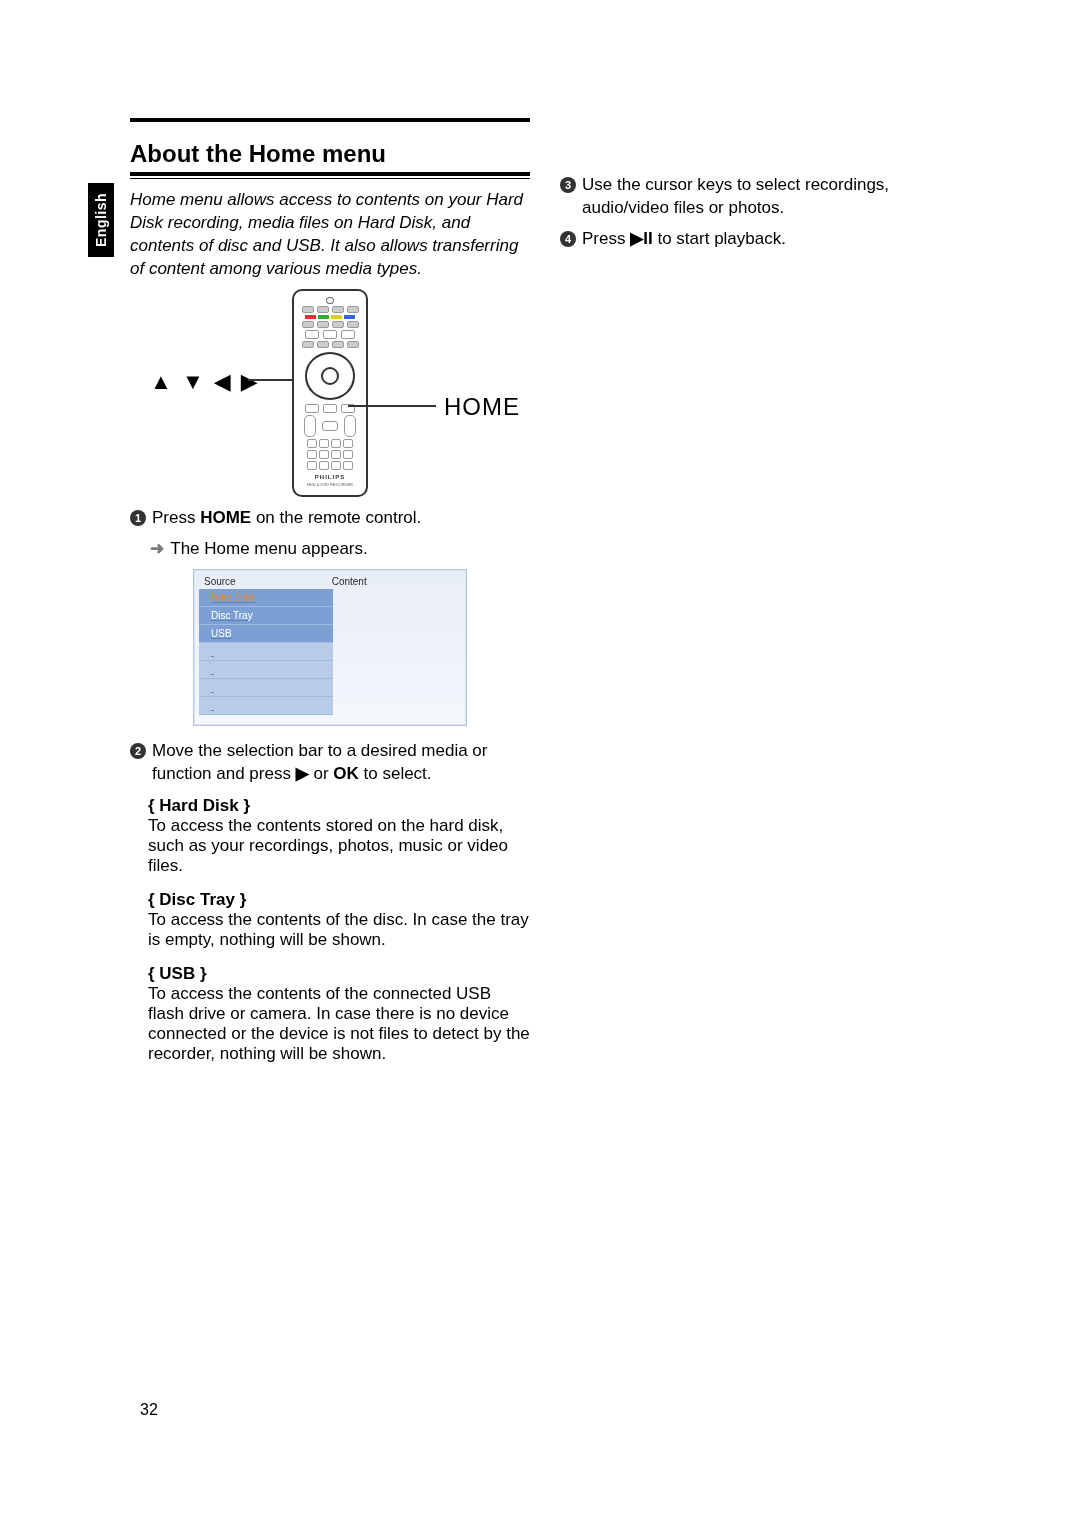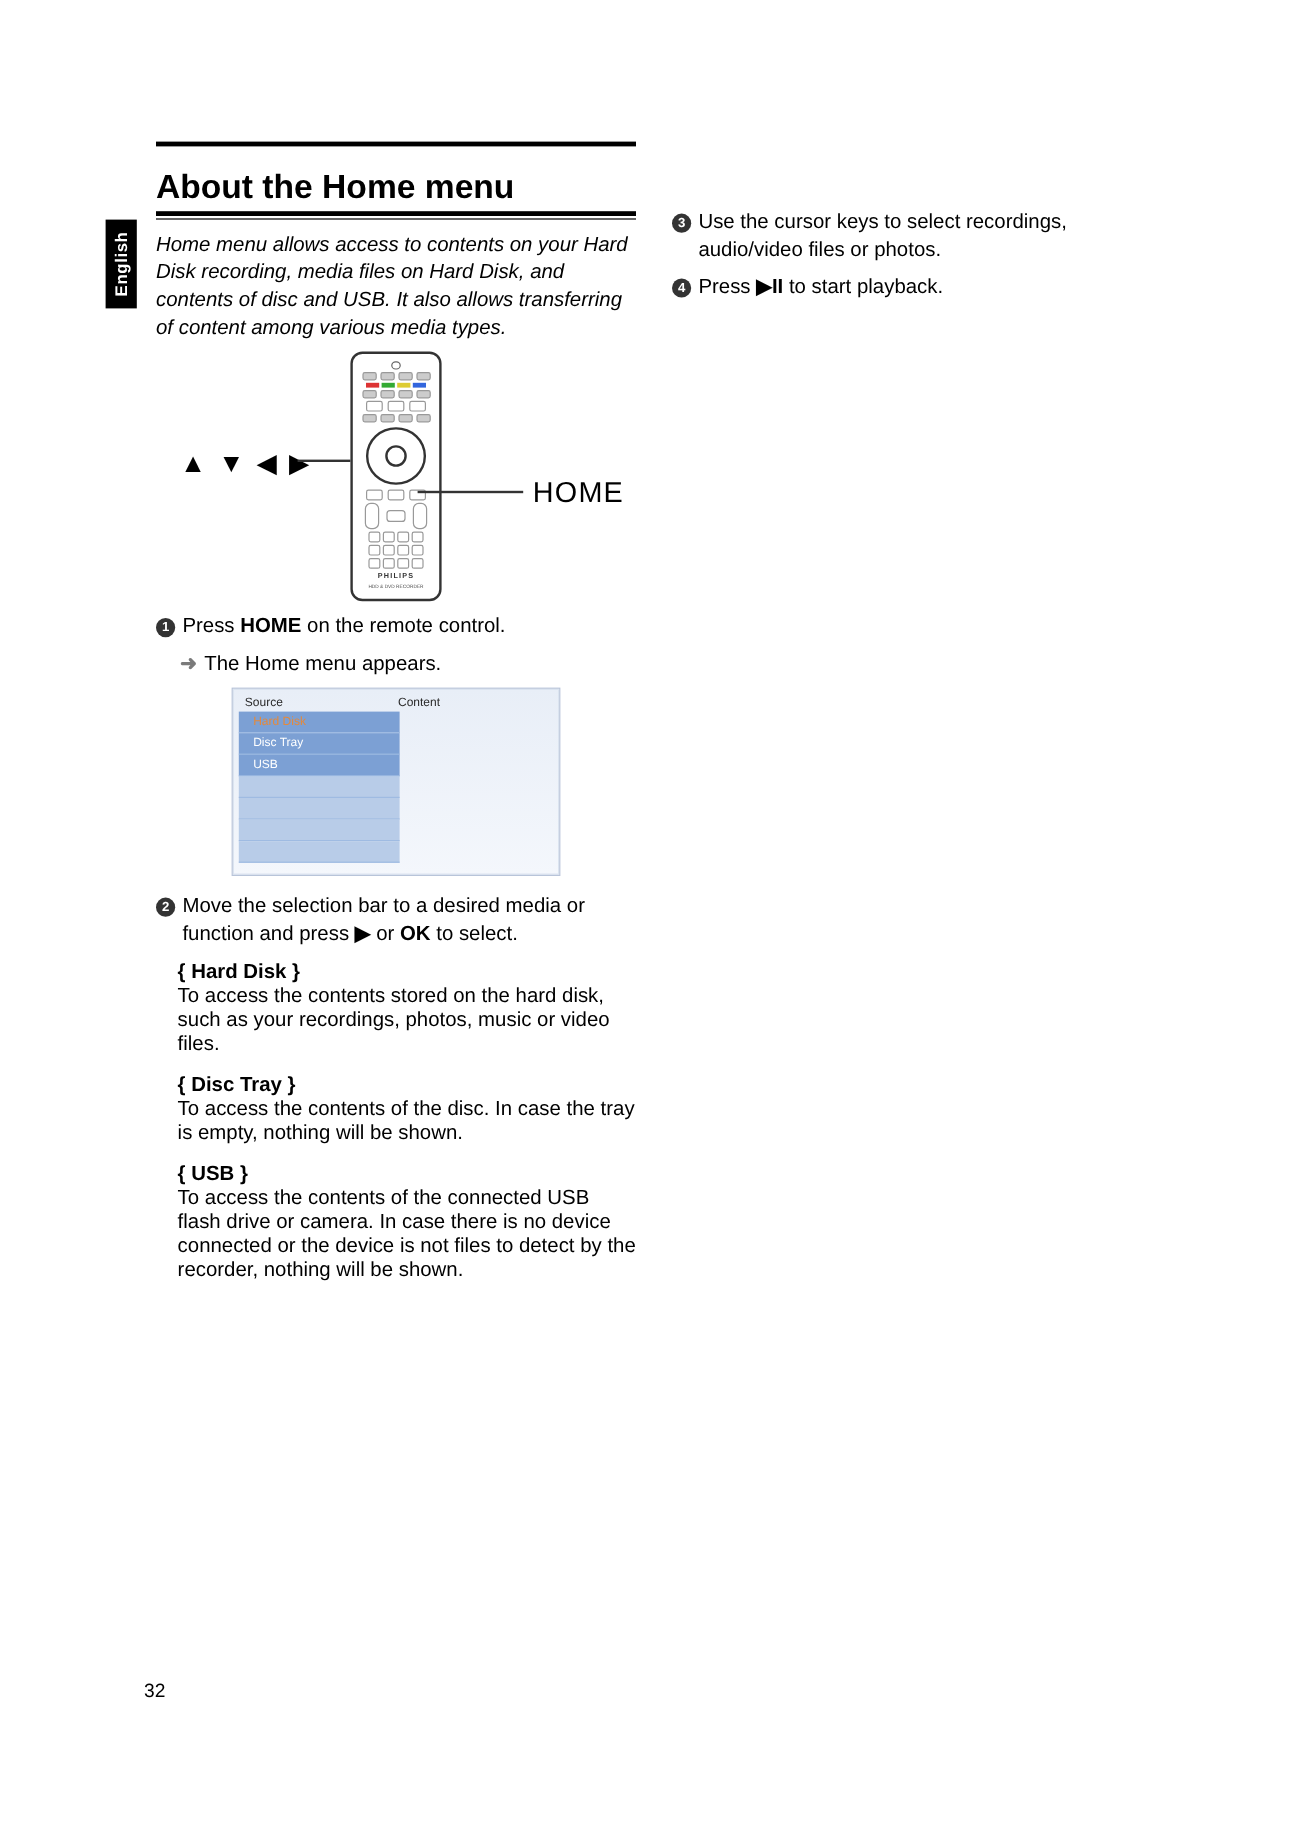--- a/index.html
+++ b/index.html
@@ -52,21 +52,21 @@
     font-weight: bold;
     margin: 0 0 10px 0;
     letter-spacing: -0.5px;
   }
   .rule-thick {
     border: 0;
     border-top: 4px solid #000;
     margin: 0 0 18px 0;
   }
   h2 {
-    font-size: 28px;
+    font-size: 24px;
     font-weight: bold;
     margin: 0;
     padding-bottom: 4px;
     border-bottom: 4px solid #000;
     display: block;
   }
   .h2-under {
     border-top: 1px solid #000;
     margin: 2px 0 10px 0;
   }
@@ -164,29 +164,29 @@
     color: #5f84b8;
     box-shadow: 0 0 0 1px #dbe4f0 inset;
   }
   .menu-shot .hdr { display:flex; padding: 6px 10px 2px; gap:96px; color:#2a2a2a; font-weight:normal;}
   .menu-shot .cols { display:flex; padding: 0 0 10px 0; }
   .menu-shot .c { flex:0 0 50%; }
   .menu-shot .row { padding: 2px 8px 2px 18px; border-bottom: 1px solid #d4def0; margin-right:10px; height:13px; line-height:13px; }
   .menu-shot .c:first-child .row.sel { color:#e4893b; }
   .menu-shot .c:last-child .row { background:#7ca0d4; color:#fff; border-bottom:1px solid #9fbbe2; margin-right:10px; margin-left:-8px; padding-left:12px;}
   .menu-shot .c:last-child .row.empty { background:#b8cce8; }
-  .menu-shot .c:first-child { padding-left:13px; }
+  .menu-shot .c:first-child { padding-left:13px;text-decoration:underline; }
   .menu-shot .c .row.empty { color: transparent; }
 
   .opt-block { margin: 10px 0 14px 18px; }
   .opt-title { font-weight: bold; }
 
   .page-num {
     position: absolute;
-    left: 120px;
+    left: 140px;
     bottom: 105px;
     font-size: 16px;
   }
 </style>
 </head>
 <body>
 
 <div class="page">
 
   <div class="lang-tab">English</div>

